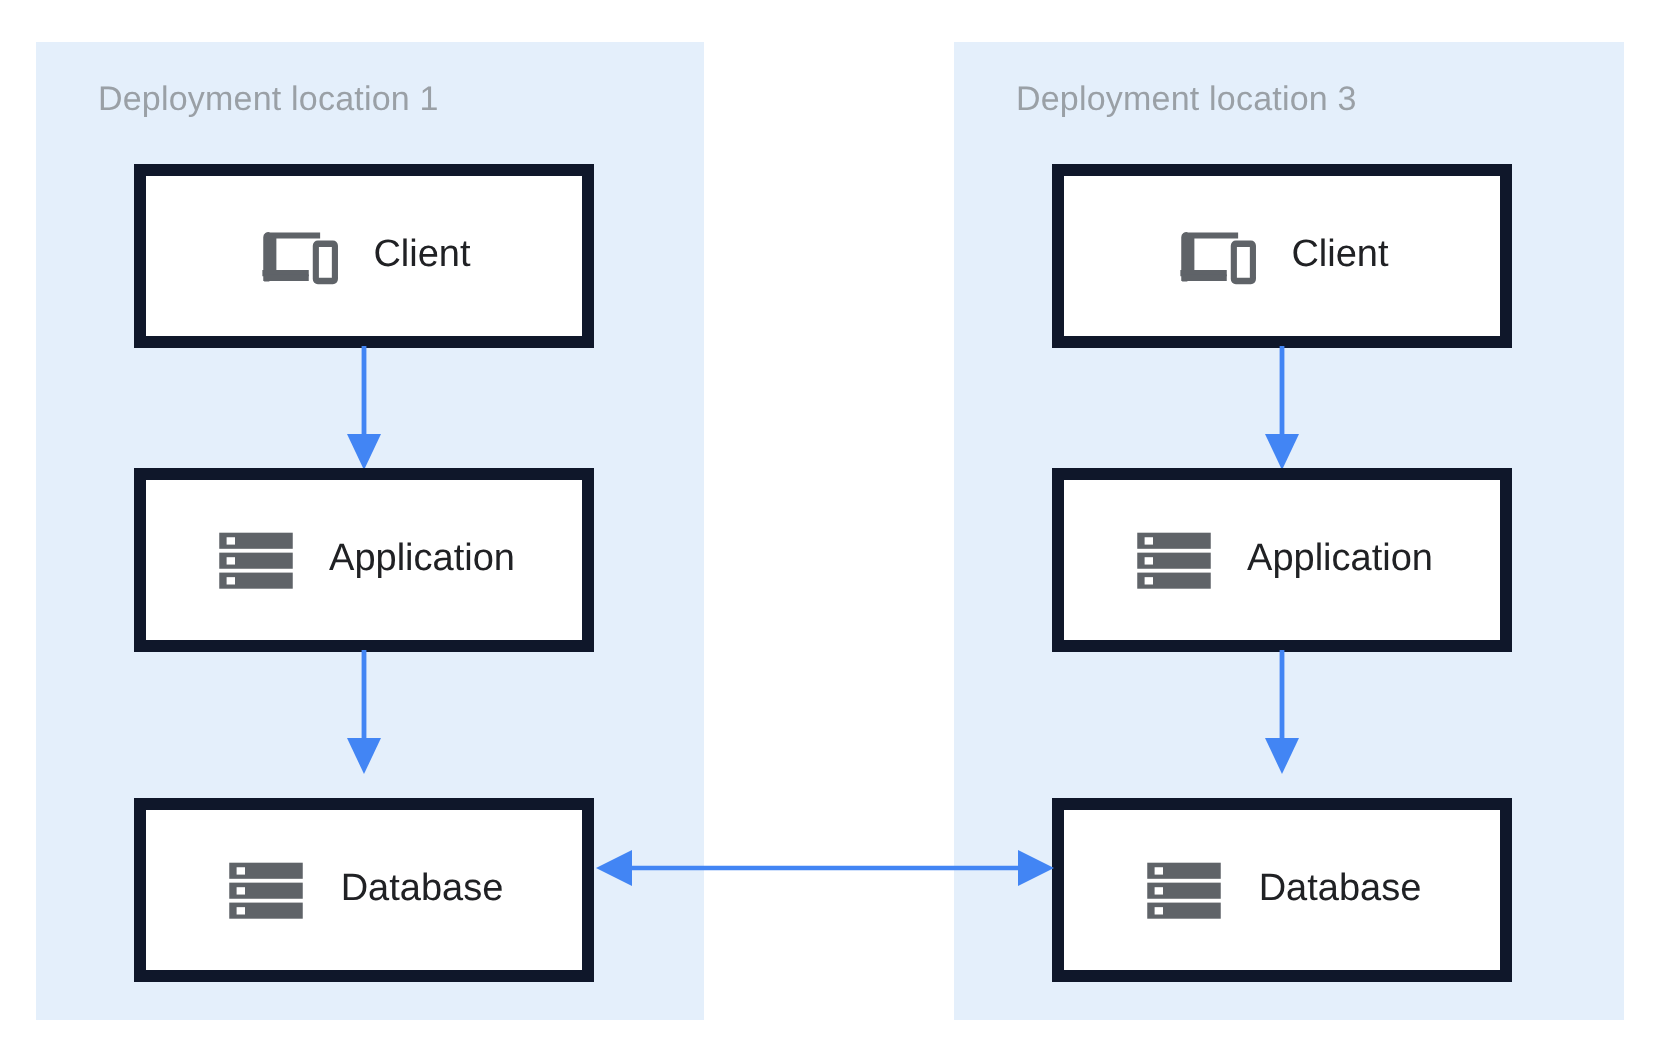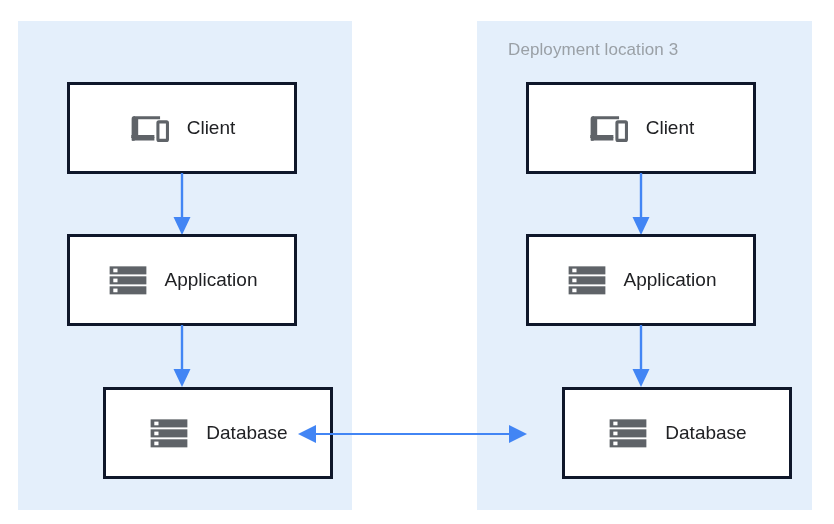--- a/index.html
+++ b/index.html
@@ -44,34 +44,34 @@
     white-space: nowrap;
     user-select: none;
   }
 
   
   .node {
     position: absolute;
     width: 230px;
     height: 92px;
     background: #ffffff;
-    border: 3px solid #0f172a;
+    border: 6px solid #0f172a;
     box-sizing: border-box;
     display: flex;
     flex-direction: row;
     align-items: center;
     justify-content: center;
     gap: 16px;
   }
   #zone-1 .node { left: 49px; }
   #zone-2 .node { left: 49px; }
 
   .node.row-client { top: 61px; }
   .node.row-app    { top: 213px; }
-  .node.row-db     { top: 366px; margin-left: 36px; }
+  .node.row-db     { top: 378px; }
 
   .node-icon {
     flex: 0 0 auto;
     width: 42px;
     height: 42px;
     display: block;
   }
   .node-label {
     font-size: 19px;
     line-height: 24px;
@@ -99,20 +99,21 @@
     display: block;
   }
 </style>
 </head>
 <body>
 
 <div id="canvas">
 
   <div class="zone" id="zone-1">
 
+    <div class="zone-title">Deployment location 1</div>
 
     <div class="node row-client">
       <svg class="node-icon" viewBox="0 0 24 24" aria-hidden="true">
         <path fill="#5f6368" d="M3.5 5.25h14.25v1.75H5.25v9h9.25v1.75H3.25v1.5h-1.5v-1.5h-0.5v-1.75h0.25V6.75A1.5 1.5 0 0 1 3.5 5.25z"></path>
         <path fill="#5f6368" d="M1.5 17.25h13v1.9h-13z"></path>
         <path fill="#5f6368" d="M17.1 7.6h4.3A1.45 1.45 0 0 1 22.85 9.05v9.55A1.45 1.45 0 0 1 21.4 20.05h-4.3A1.45 1.45 0 0 1 15.65 18.6V9.05A1.45 1.45 0 0 1 17.1 7.6zm0.3 1.85v8.75h3.7V9.45z"></path>
       </svg>
       <span class="node-label">Client</span>
     </div>
 

